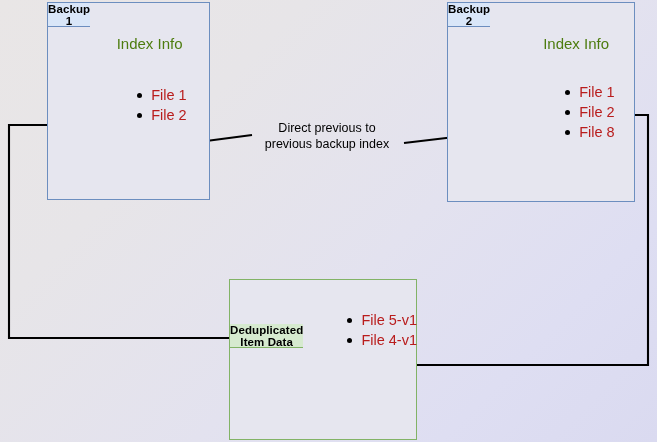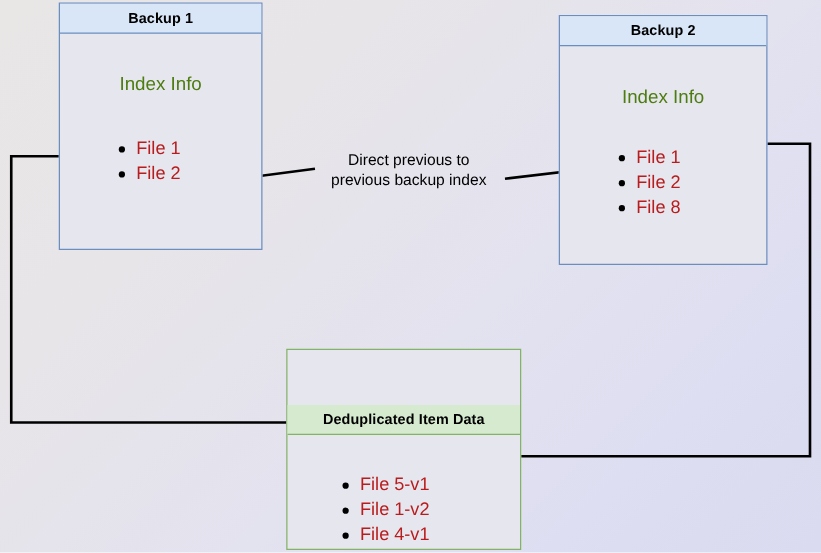--- a/index.html
+++ b/index.html
@@ -26,21 +26,20 @@
     pointer-events: none;
   }
 
   
   .node {
     position: absolute;
     box-sizing: border-box;
     border: 1.6px solid #6c8ebf;
     background: #e6e6ef;
     display: flex;
-    flex-direction: column;
   }
   .node.green {
     border-color: #82b366;
   }
   .node-header {
     box-sizing: border-box;
     height: 24px;
     flex: 0 0 24px;
     border-bottom: 1.6px solid #6c8ebf;
     background: #d9e6f8;
@@ -93,21 +92,21 @@
     left: 2px;
     top: 8px;
     width: 5px;
     height: 5px;
     border-radius: 50%;
     background: #000000;
   }
 
   
   #backup1      { left: 47px;  top: 2px;   width: 163px; height: 198px; }
-  #backup2      { left: 447px; top: 12px;   width: 167px; height: 200px; }
+  #backup2      { left: 447px; top: 2px;   width: 188px; height: 200px; gap: 28px; }
   #dedupe       { left: 229px; top: 279px; width: 188px; height: 161px; }
 
   #backup1 .bullets { left: 45px; top: 82px; }
   #backup2 .bullets { left: 45px; top: 79px; }
   #dedupe  .bullets { left: 42px; top: 30px; }
 
   .edge-label {
     position: absolute;
     font-size: 12.5px;
     line-height: 16px;
@@ -171,21 +170,20 @@
         <li>File 8</li>
       </ul>
     </div>
   </div>
 
   <div class="node green" id="dedupe">
     <div class="node-header">Deduplicated Item Data</div>
     <div class="node-body">
       <ul class="bullets">
         <li>File 5-v1</li>
-        <li>File 1-v2</li>
         <li>File 4-v1</li>
       </ul>
     </div>
   </div>
 
   <div class="edge-label" id="label-direct-reference">
     <div>Direct previous to</div>
     <div>previous backup index</div>
   </div>
 

